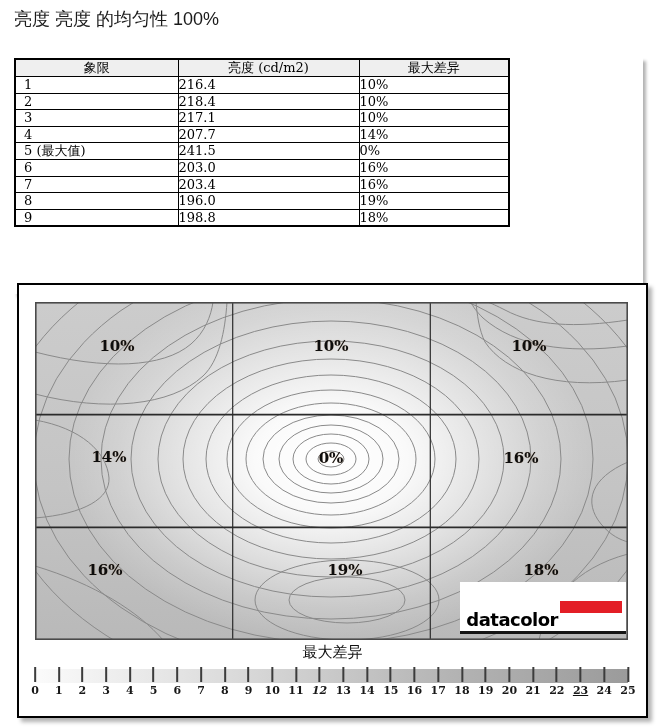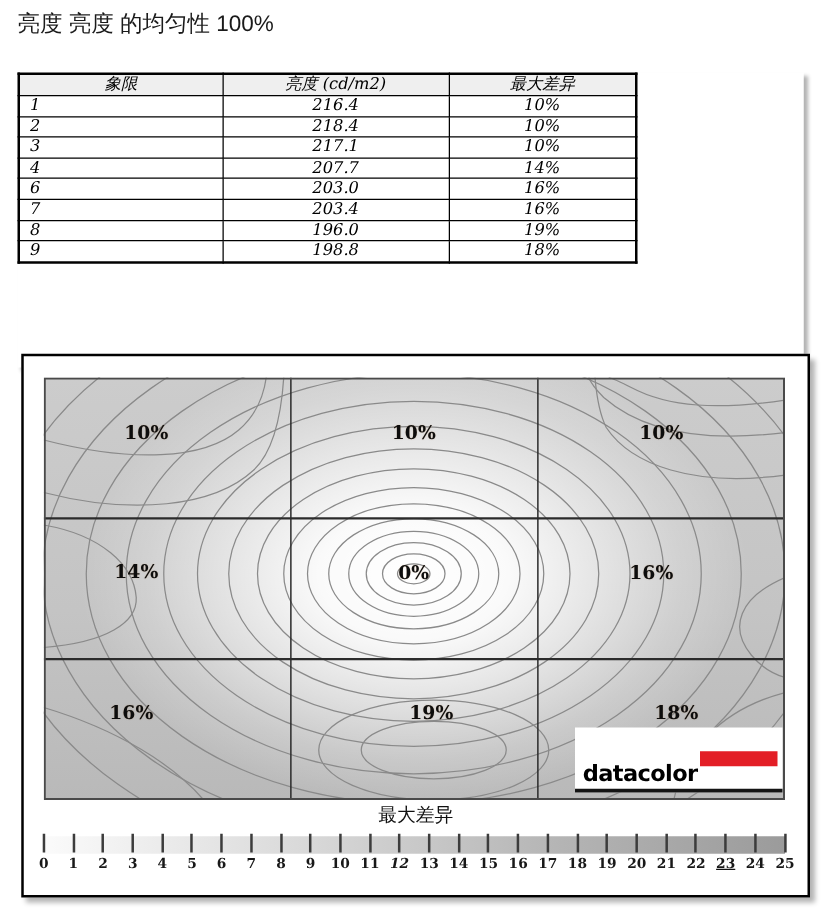--- a/index.html
+++ b/index.html
@@ -7,35 +7,35 @@
     width:670px;height:728px;position:relative;background:#fff;
     font-family:"Liberation Sans",sans-serif;color:#111;overflow:hidden;
   }
   .page-title{
     position:absolute;left:14px;top:7px;font-size:18px;color:#1a1a1a;
     font-family:"Liberation Sans",sans-serif;
   }
   
   .table-panel{
     position:absolute;left:14px;top:58px;width:629px;height:236px;
-    background:#fff;box-shadow:3px 3px 3px rgba(0,0,0,.3);font-style:italic;
+    background:#fff;box-shadow:3px 3px 3px rgba(0,0,0,.3);
   }
   table.report{
     border-collapse:collapse;table-layout:fixed;width:494px;
     border:2px solid #000;background:#fff;
     font-family:"DejaVu Serif",serif;font-size:13px;color:#000;
   }
   table.report th{
     background:#efefef;font-weight:normal;text-align:center;
     border:1px solid #000;height:16px;padding:0 4px;line-height:16px;
   }
   table.report td{
     border:1px solid #000;height:15.6px;line-height:15.6px;padding:0 8px;
   }
-  table.report td.c{text-align:center;padding:0;}
+  table.report td.c{text-align:left;padding:0;}
   col.c1{width:163px}col.c2{width:181px}col.c3{width:150px}
   
   .plot-panel{
     position:absolute;left:17px;top:283px;width:631px;height:435px;
     background:#fff;border:2px solid #000;box-sizing:border-box;
     box-shadow:4px 4px 4px rgba(0,0,0,.3);
   }
   .contour-area{
     position:absolute;left:16px;top:17px;width:593px;height:338px;
   }
@@ -106,20 +106,25 @@
         </tr>
         <tr>
           <td>3</td>
           <td class="c">217.1</td>
           <td class="c">10%</td>
         </tr>
         <tr>
           <td>4</td>
           <td class="c">207.7</td>
           <td class="c">14%</td>
+        </tr>
+        <tr>
+          <td>5 (最大值)</td>
+          <td class="c">241.5</td>
+          <td class="c">0%</td>
         </tr>
         <tr>
           <td>6</td>
           <td class="c">203.0</td>
           <td class="c">16%</td>
         </tr>
         <tr>
           <td>7</td>
           <td class="c">203.4</td>
           <td class="c">16%</td>

